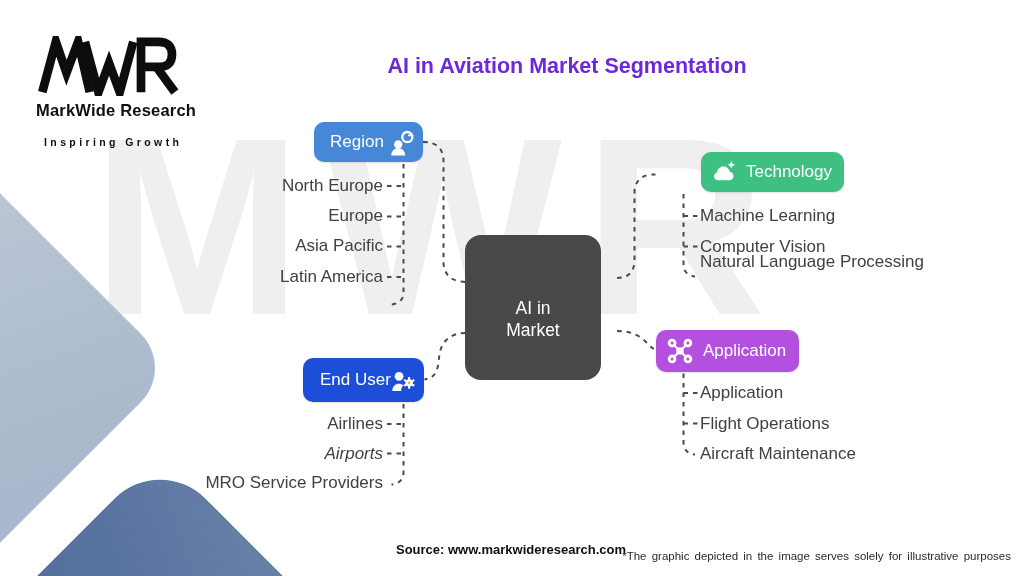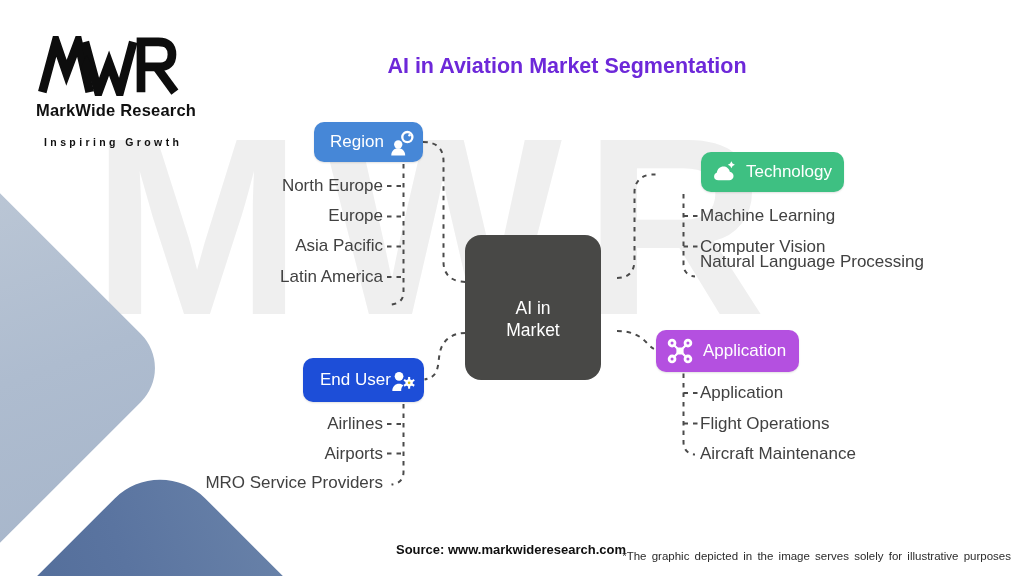--- a/index.html
+++ b/index.html
@@ -171,19 +171,19 @@
         <rect x="15.7" y="9.2" width="1.9" height="3" transform="rotate(120 16.65 14.6)"></rect>
         <rect x="15.7" y="9.2" width="1.9" height="3" transform="rotate(180 16.65 14.6)"></rect>
         <rect x="15.7" y="9.2" width="1.9" height="3" transform="rotate(240 16.65 14.6)"></rect>
         <rect x="15.7" y="9.2" width="1.9" height="3" transform="rotate(300 16.65 14.6)"></rect>
         <circle cx="16.65" cy="14.6" r="3.4"></circle>
       </g>
       <circle cx="16.65" cy="14.6" r="1.2" fill="#d3c11d"></circle>
     </svg>
   </div>
   <div class="item item-r" style="right:641px;top:412px;">Airlines</div>
-  <div class="item item-r" style="right:641px;top:442px;">Airports</div>
+  <div class="item item-r" style="right:641px;top:442px;font-style:italic;">Airports</div>
   <div class="item item-r" style="right:641px;top:471px;">MRO Service Providers</div>
 
   <div class="source">Source: www.markwideresearch.com</div>
   <div class="disclaimer">*The graphic depicted in the image serves solely for illustrative purposes</div>
 
 </div>
 
 </body></html>

